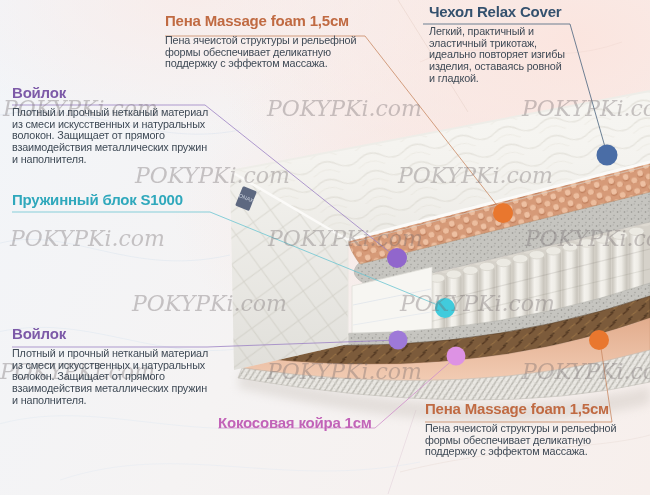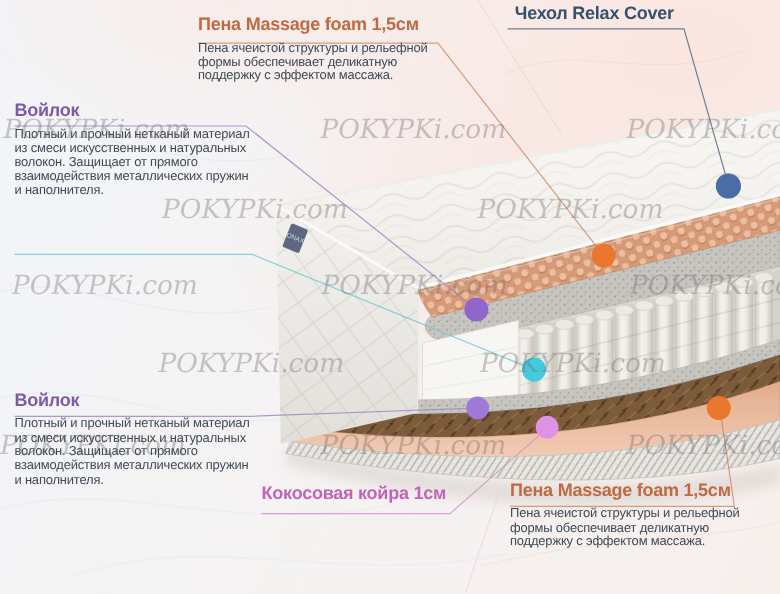--- a/index.html
+++ b/index.html
@@ -20,21 +20,21 @@
   }
   .co{position:absolute;z-index:10;}
   .co h2{margin:0;font-size:15px;line-height:18px;font-weight:700;letter-spacing:-.2px;}
   .co p{margin:5px 0 0 0;font-size:10.8px;line-height:11.7px;letter-spacing:-.15px;
         color:var(--body-text);white-space:pre-line;}
   .c1{left:165px;top:12px;width:250px}
   .c2{left:429px;top:3px;width:222px}
   .c3{left:12px;top:84px;width:242px}
   .c4{left:12px;top:191px;width:246px}
   .c5{left:12px;top:325px;width:242px}
-  .c6{left:218px;top:403px;width:252px}
+  .c6{left:218px;top:414px;width:252px}
   .c7{left:425px;top:400px;width:220px}
   .c1 h2,.c7 h2{color:var(--accent-orange)}
   .c2 h2{color:var(--accent-navy)}
   .c3 h2,.c5 h2{color:var(--accent-purple)}
   .c4 h2{color:var(--accent-teal)}
   .c6 h2{color:var(--accent-pink)}
   .ln{fill:none;stroke-width:1;opacity:.8}
   .bgwave{fill:none;stroke-width:1}
 </style>
 </head>
@@ -237,30 +237,36 @@
     </div>
 
 <div class="co c1">
   <h2>Пена Massage foam 1,5см</h2>
   <p>Пена ячеистой структуры и рельефной
 формы обеспечивает деликатную
 поддержку с эффектом массажа.</p>
 </div>
 <div class="co c2">
   <h2>Чехол Relax Cover</h2>
+  <p>Легкий, практичный и
+эластичный трикотаж,
+идеально повторяет изгибы
+изделия, оставаясь ровной
+и гладкой.</p>
 </div>
 <div class="co c3">
   <h2>Войлок</h2>
   <p>Плотный и прочный нетканый материал
 из смеси искусственных и натуральных
 волокон. Защищает от прямого
 взаимодействия металлических пружин
 и наполнителя.</p>
 </div>
 <div class="co c4">
+  <h2>Пружинный блок S1000</h2>
 </div>
 <div class="co c5">
   <h2>Войлок</h2>
   <p>Плотный и прочный нетканый материал
 из смеси искусственных и натуральных
 волокон. Защищает от прямого
 взаимодействия металлических пружин
 и наполнителя.</p>
 </div>
 <div class="co c6">

